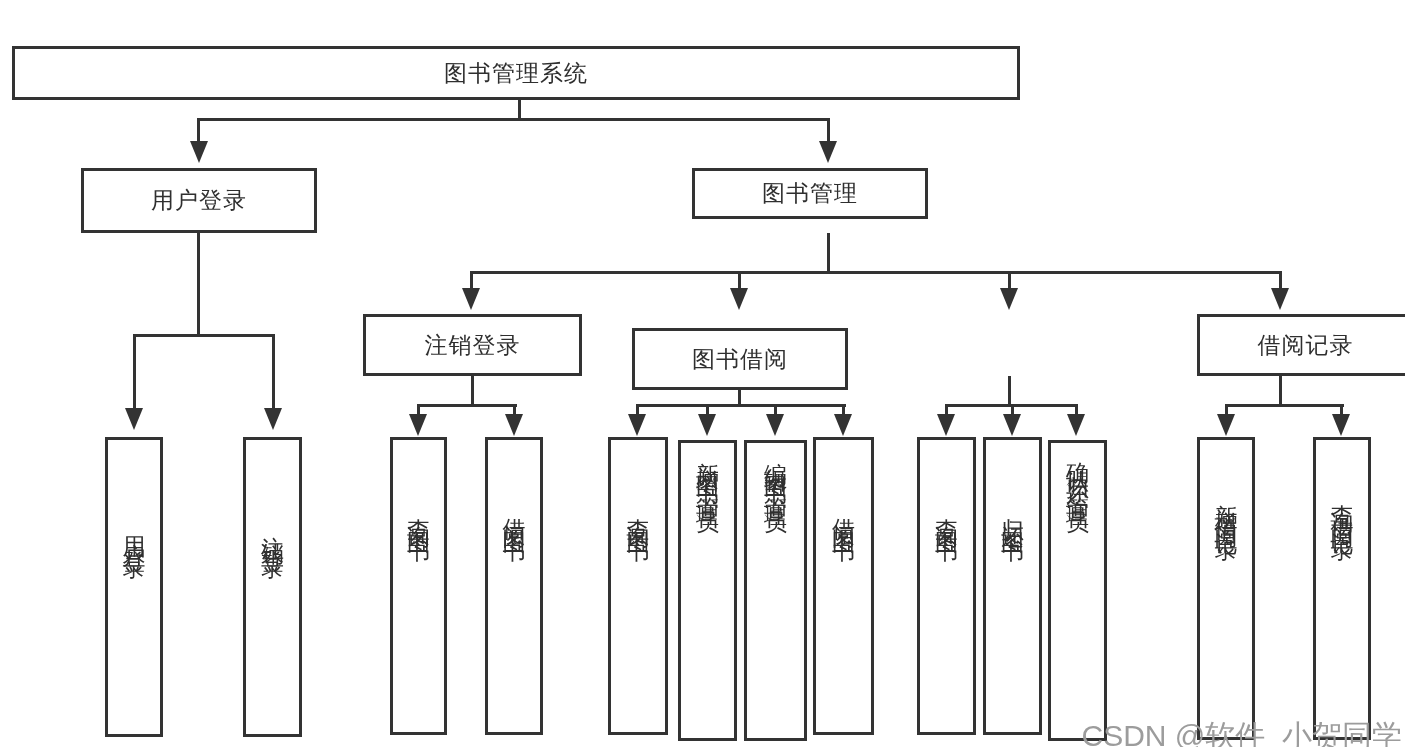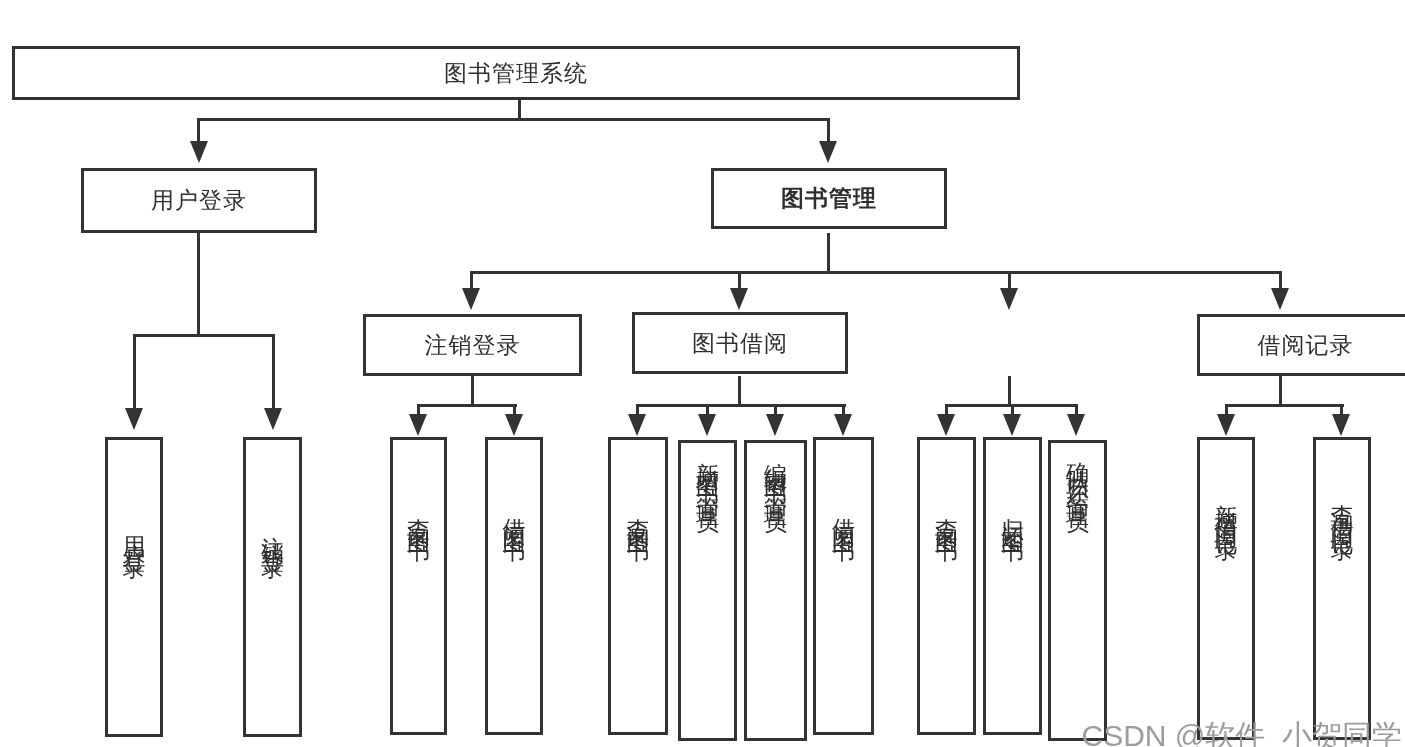--- a/index.html
+++ b/index.html
@@ -49,42 +49,42 @@
   <div class="hbox" style="left:12px;top:14px;width:1008px;height:54px;margin-top:32px;">图书管理系统</div>
 
   <div class="lv" style="left:518px;top:68px;height:51px;"></div>
   <div class="lh" style="left:197px;top:118px;width:633px;"></div>
   <div class="lv" style="left:197px;top:118px;height:24px;"></div>
   <div class="arrow" style="left:190px;top:141px;"></div>
   <div class="lv" style="left:827px;top:118px;height:24px;"></div>
   <div class="arrow" style="left:819px;top:141px;"></div>
 
   <div class="hbox" style="left:81px;top:168px;width:236px;height:65px;">用户登录</div>
-  <div class="hbox" style="left:711px;top:168px;width:236px;height:61px;font-weight:bold;">图书管理</div>
+  <div class="hbox" style="left:692px;top:168px;width:236px;height:51px;">图书管理</div>
 
   <div class="lv" style="left:197px;top:233px;height:103px;"></div>
   <div class="lh" style="left:133px;top:334px;width:142px;"></div>
   <div class="lv" style="left:133px;top:334px;height:74px;"></div>
   <div class="arrow" style="left:125px;top:408px;"></div>
   <div class="lv" style="left:272px;top:334px;height:74px;"></div>
   <div class="arrow" style="left:264px;top:408px;"></div>
 
   <div class="lv" style="left:827px;top:233px;height:41px;"></div>
   <div class="lh" style="left:470px;top:271px;width:812px;"></div>
   <div class="lv" style="left:470px;top:271px;height:17px;"></div>
   <div class="arrow" style="left:462px;top:288px;"></div>
   <div class="lv" style="left:738px;top:271px;height:17px;"></div>
   <div class="arrow" style="left:730px;top:288px;"></div>
   <div class="lv" style="left:1008px;top:271px;height:17px;"></div>
   <div class="arrow" style="left:1000px;top:288px;"></div>
   <div class="lv" style="left:1279px;top:271px;height:17px;"></div>
   <div class="arrow" style="left:1271px;top:288px;"></div>
 
   <div class="hbox" style="left:363px;top:314px;width:219px;height:62px;">注销登录</div>
-  <div class="hbox" style="left:632px;top:312px;width:216px;height:62px;">图书借阅</div>
+  <div class="hbox" style="left:632px;top:328px;width:216px;height:62px;">图书借阅</div>
   <div class="hbox" style="left:1197px;top:314px;width:217px;height:62px;">借阅记录</div>
 
   <div class="lv" style="left:471px;top:376px;height:29px;"></div>
   <div class="lh" style="left:417px;top:404px;width:100px;"></div>
   <div class="lv" style="left:417px;top:404px;height:10px;"></div>
   <div class="arrow" style="left:409px;top:414px;"></div>
   <div class="lv" style="left:513px;top:404px;height:10px;"></div>
   <div class="arrow" style="left:505px;top:414px;"></div>
 
   <div class="lv" style="left:738px;top:376px;height:29px;"></div>

